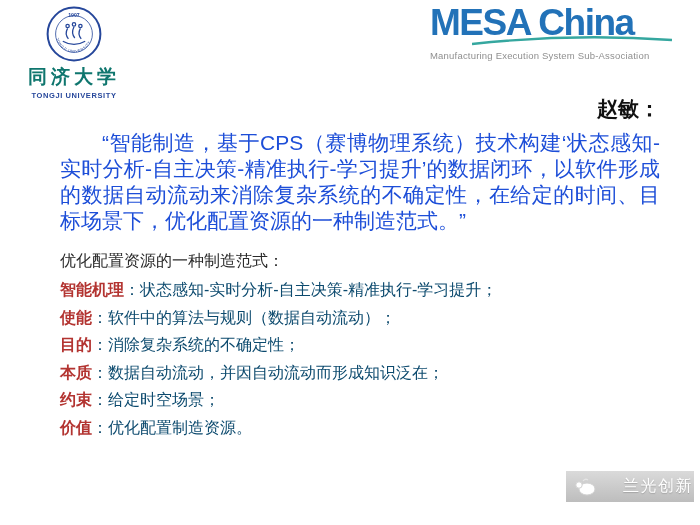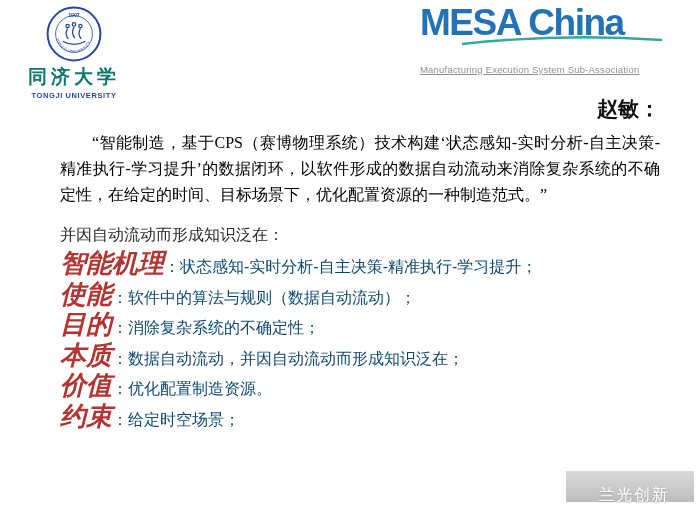--- a/index.html
+++ b/index.html
@@ -7,39 +7,38 @@
     width:700px;height:525px;position:relative;overflow:hidden;
     background:#ffffff;
     font-family:"Liberation Sans","DejaVu Sans",sans-serif;
   }
   
   .tongji{position:absolute;left:16px;top:6px;width:116px;text-align:center;}
   .tongji svg{display:block;margin:0 auto;}
   .tongji-cn{font-size:19px;font-weight:700;color:#0f766e;letter-spacing:4px;margin-top:2px;white-space:nowrap;}
   .tongji-en{font-size:7.5px;font-weight:600;color:#26479b;letter-spacing:0.6px;margin-top:1px;white-space:nowrap;}
   
-  .mesa{position:absolute;right:12px;top:4px;width:268px;}
+  .mesa{position:absolute;right:2px;top:4px;width:268px;}
   .mesa-title{font-size:37px;font-weight:800;color:#2272b8;letter-spacing:-1.5px;line-height:1.05;white-space:nowrap;}
   .mesa-swoosh{display:block;margin:-7px 0 0 42px;}
-  .mesa-sub{font-size:9.5px;color:#8f8f8f;letter-spacing:0.2px;margin-top:18px;white-space:nowrap;text-decoration:underline;}
+  .mesa-sub{font-size:9.5px;color:#8f8f8f;letter-spacing:0.2px;margin-top:4px;white-space:nowrap;}
   
   .content{position:absolute;left:60px;top:96px;width:600px;color:#222;}
   .author{font-size:21px;font-weight:700;color:#111;margin:0;line-height:26px;text-align:right;}
-  .quote{font-size:16px;line-height:26px;text-align:justify;text-indent:2em;margin:8px 0 0;color:#000000;font-family:Liberation Serif, serif;}
+  .quote{font-size:21px;line-height:26px;text-align:justify;text-indent:2em;margin:8px 0 0;color:#1d4ed8;}
   .intro{font-size:16px;margin:16px 0 0;line-height:22px;color:#2a2a2a;}
   .elements{margin-top:4px;}
   .element-row{line-height:27.5px;white-space:nowrap;}
-  .element-label{font-size:26px;font-weight:700;color:#b33431;font-style:italic;}
+  .element-label{font-size:16px;font-weight:700;color:#b33431;}
   .element-text{font-size:16px;color:#0c4a6e;}
   
   .watermark{
     position:absolute;right:6px;bottom:23px;width:128px;height:31px;
-    display:flex;align-items:center;gap:14px;padding-left:8px;box-sizing:border-box;
+    display:flex;align-items:center;gap:25px;padding-left:8px;box-sizing:border-box;
     background:linear-gradient(180deg,#dadada 0%,#bdbdbd 100%);
-    flex-direction:column;
   }
   .watermark-text{color:#ffffff;font-size:16px;letter-spacing:1.5px;text-shadow:0 1px 1px rgba(120,120,120,.45);white-space:nowrap;}
 </style>
 </head>
 <body>
 
 <div class="tongji">
   <svg width="56" height="56" viewBox="0 0 70 70">
     <circle cx="35" cy="35" r="33" fill="none" stroke="#26479b" stroke-width="2.5"></circle>
     <circle cx="35" cy="35" r="23" fill="none" stroke="#26479b" stroke-width="1"></circle>
@@ -68,40 +67,40 @@
   <div class="mesa-title">MESA China</div>
   <svg class="mesa-swoosh" width="200" height="10" viewBox="0 0 200 10">
     <path d="M0 8 Q100 -3 200 4" stroke="#35a79f" stroke-width="2.4" fill="none"></path>
   </svg>
   <div class="mesa-sub">Manufacturing Execution System Sub-Association</div>
 </div>
 
 <div class="content">
   <h1 class="author">赵敏：</h1>
   <p class="quote">“智能制造，基于CPS（赛博物理系统）技术构建‘状态感知-实时分析-自主决策-精准执行-学习提升’的数据闭环，以软件形成的数据自动流动来消除复杂系统的不确定性，在给定的时间、目标场景下，优化配置资源的一种制造范式。”</p>
-  <p class="intro">并因自动流动而形成知识泛在：</p>
+  <p class="intro">优化配置资源的一种制造范式：</p>
 
   <div class="elements">
     <div class="element-row">
       <span class="element-label">智能机理</span><span class="element-text">：状态感知-实时分析-自主决策-精准执行-学习提升；</span>
     </div>
     <div class="element-row">
       <span class="element-label">使能</span><span class="element-text">：软件中的算法与规则（数据自动流动）；</span>
     </div>
     <div class="element-row">
       <span class="element-label">目的</span><span class="element-text">：消除复杂系统的不确定性；</span>
     </div>
     <div class="element-row">
       <span class="element-label">本质</span><span class="element-text">：数据自动流动，并因自动流动而形成知识泛在；</span>
     </div>
     <div class="element-row">
-      <span class="element-label">价值</span><span class="element-text">：优化配置制造资源。</span>
+      <span class="element-label">约束</span><span class="element-text">：给定时空场景；</span>
     </div>
     <div class="element-row">
-      <span class="element-label">约束</span><span class="element-text">：给定时空场景；</span>
+      <span class="element-label">价值</span><span class="element-text">：优化配置制造资源。</span>
     </div>
   </div>
 </div>
 
 <div class="watermark">
   <svg width="24" height="20" viewBox="0 0 24 20">
     <ellipse cx="13" cy="12" rx="8" ry="6" fill="#ffffff" stroke="#d2d2d2" stroke-width="1"></ellipse>
     <circle cx="5" cy="8" r="3.2" fill="#ffffff" stroke="#d2d2d2" stroke-width="1"></circle>
     <path d="M9 4 q2 -3 5 -1" stroke="#e6e6e6" stroke-width="1.2" fill="none"></path>
   </svg>

